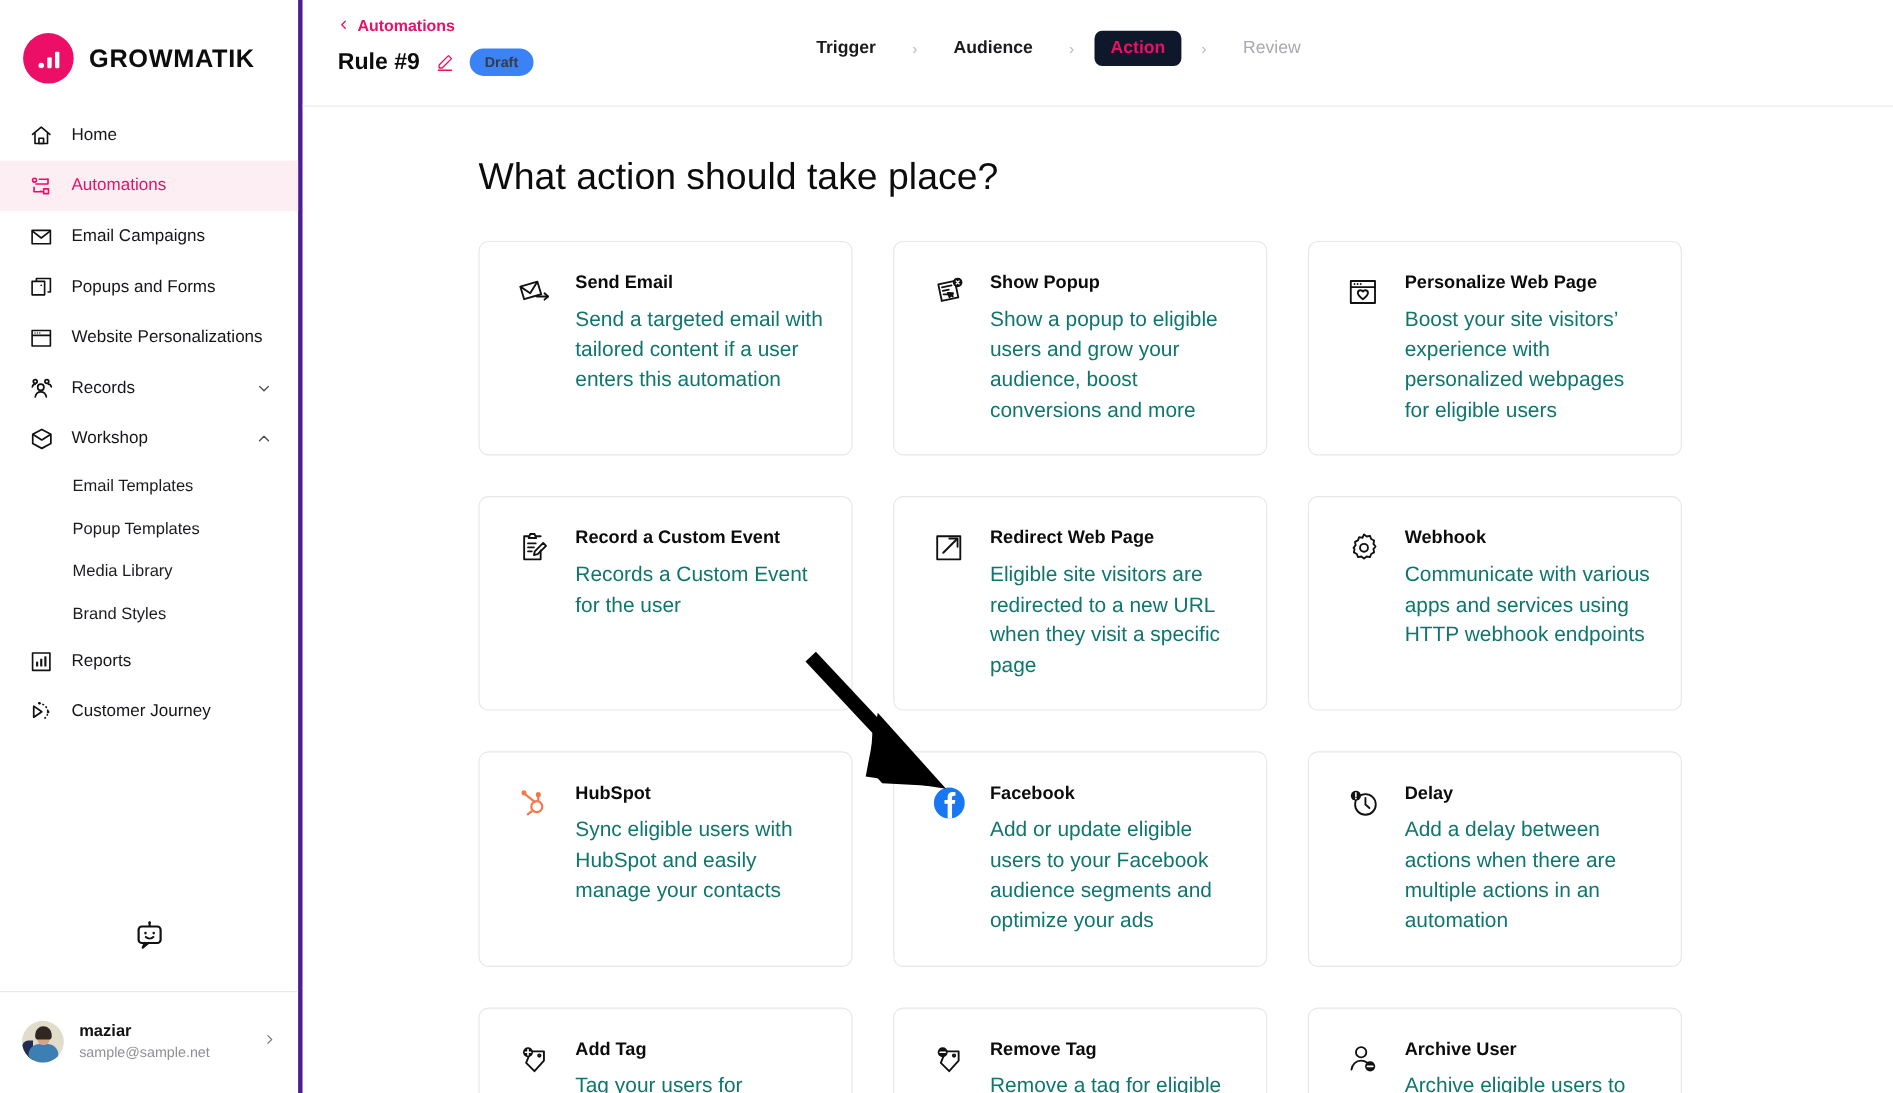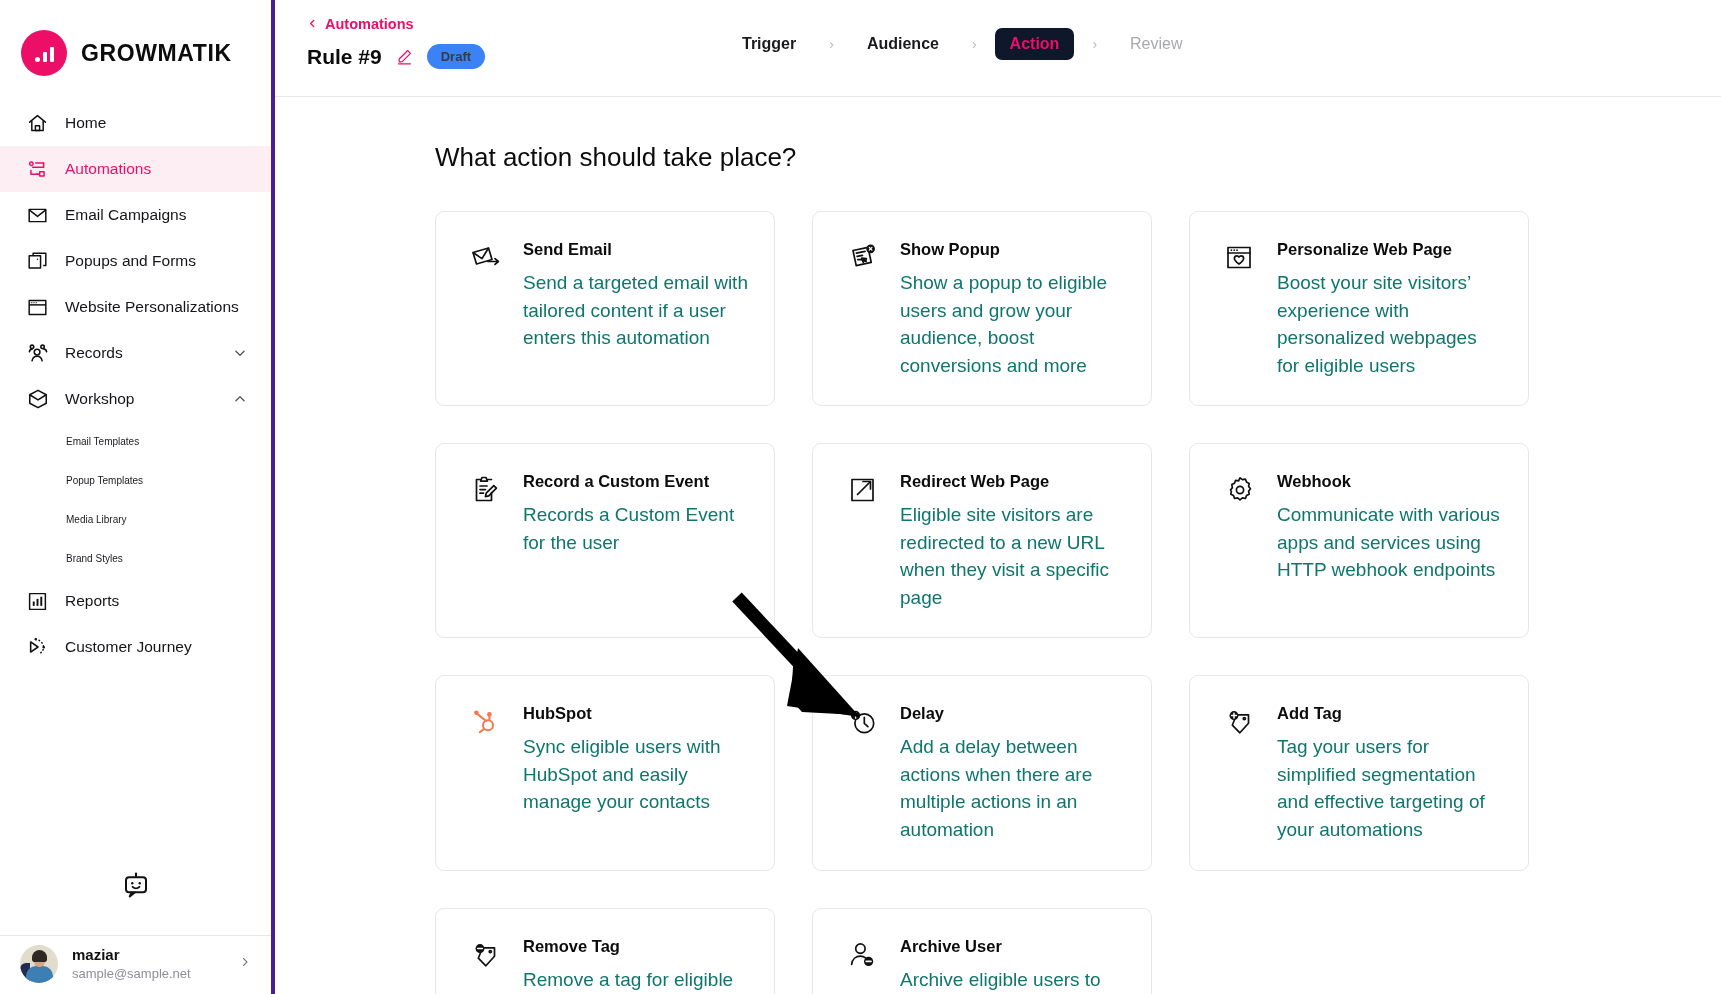--- a/index.html
+++ b/index.html
@@ -42,28 +42,28 @@
   }
   .nav-item .ico { width: 23px; height: 23px; flex: 0 0 23px; display:flex; align-items:center; justify-content:center; }
   .nav-item .ico svg { display:block; }
   .nav-item.active { background: #fdeef4; color: #ec0e67; }
   .nav-item.active .ico svg { stroke: #ec0e67; }
   .nav-item .label { flex: 1 1 auto; white-space: nowrap; }
   .nav-item .chev { width: 14px; height: 14px; flex: 0 0 14px; opacity: .75; }
   .nav-sub {
     display: flex; align-items: center;
     height: 39px; padding-left: 66px;
-    font-size: 10px; color: #1a1a1f; font-weight: 400; cursor: pointer;
+    font-size: 15px; color: #1a1a1f; font-weight: 400; cursor: pointer;
   }
   .sidebar-spacer { flex: 1 1 auto; }
   .bot-row { display:flex; justify-content:center; padding-bottom: 30px; }
   .profile {
     border-top: 1px solid #e8e8ea;
     display: flex; align-items: center; gap: 14px;
-    padding: 14px 20px 16px 20px; height: 59px; cursor: pointer;
+    padding: 14px 20px 16px 20px; height: 93px; cursor: pointer;
   }
   .avatar {
     width: 38px; height: 38px; border-radius: 50%;
     flex: 0 0 38px; overflow:hidden; position: relative;
     background: #e2dccb;
   }
   .avatar .av-hair { position:absolute; left:12px; top:5px; width:15px; height:12px; background:#2e2722; border-radius:8px 8px 3px 3px; }
   .avatar .av-face { position:absolute; left:14px; top:10px; width:11px; height:12px; background:#d6a486; border-radius:5px; }
   .avatar .av-body { position:absolute; left:6px; top:21px; width:27px; height:20px; background:#3d7fb3; border-radius:10px 10px 0 0; }
   .avatar .av-dark { position:absolute; left:0px; top:18px; width:10px; height:22px; background:#222b52; border-radius:6px 0 0 0; }
@@ -100,21 +100,21 @@
   .step {
     font-size: 16px; font-weight: 600; color: #1a1a1f;
     padding: 7px 15px; border-radius: 7px; cursor: pointer; white-space: nowrap;
   }
   .step.current { background: #0f172a; color: #ec0e67; text-align: center; }
   .step.muted { color: #a8a8b0; font-weight: 500; }
   .step-sep { color: #b9b9c0; font-size: 14px; padding: 0 14px; user-select:none; }
 
   .content { flex: 1 1 auto; overflow: hidden; padding: 45px 0 0 0; position: relative; }
   .content-inner { padding-left: 160px; }
-  .page-title { font-size: 26px; font-weight: 500; color: #0c0c0d; margin-bottom: 38px; }
+  .page-title { font-size: 34px; font-weight: 500; color: #0c0c0d; margin-bottom: 38px; }
 
   .grid { display: grid; grid-template-columns: repeat(3, 340px); gap: 37px 37px; }
   .card {
     border: 1px solid #e7e7ea; border-radius: 9px;
     background: #fff; min-height: 155px;
     padding: 28px 26px 26px 33px; cursor: pointer;
     display: flex; gap: 20px;
     transition: box-shadow .12s;
   }
   .card-ico { width: 34px; flex: 0 0 34px; padding-top: 1px; }
@@ -456,20 +456,32 @@
                 <circle cx="19" cy="20.3" r="5"></circle>
                 <path d="M14.2 24.6l-3.4 2.7"></path>
               </svg>
             </div>
             <div class="card-body">
               <div class="card-title">HubSpot</div>
               <div class="card-desc">Sync eligible users with HubSpot and easily manage your contacts</div>
             </div>
           </div>
 
+          <div class="card">
+            <div class="card-ico">
+              <svg width="34" height="34" viewBox="0 0 34 34">
+                <circle cx="17" cy="17" r="14" fill="#1877f2"></circle>
+                <path d="M19.4 17.6h2.6l.5-3.4h-3.1v-2.1c0-1 .4-1.8 1.9-1.8h1.3V7.2c-.7-.1-1.6-.2-2.6-.2-2.8 0-4.5 1.5-4.5 4.5v2.7h-2.9v3.4h2.9V31h4v-13.4z" fill="#fff"></path>
+              </svg>
+            </div>
+            <div class="card-body">
+              <div class="card-title">Facebook</div>
+              <div class="card-desc">Add or update eligible users to your Facebook audience segments and optimize your ads</div>
+            </div>
+          </div>
 
           <div class="card">
             <div class="card-ico">
               <svg width="34" height="34" viewBox="0 0 34 34" fill="none" stroke="#111" stroke-width="1.7" stroke-linecap="round" stroke-linejoin="round">
                 <circle cx="18.3" cy="18.3" r="9.4"></circle>
                 <path d="M18.3 12.4v6l3.6 3.2"></path>
                 <circle cx="9.6" cy="10.4" r="4.6" fill="#111" stroke="none"></circle>
                 <path d="M9.6 7.8v3.3" stroke="#fff" stroke-width="1.4"></path>
                 <circle cx="9.6" cy="12.9" r="0.8" fill="#fff" stroke="none"></circle>
               </svg>

